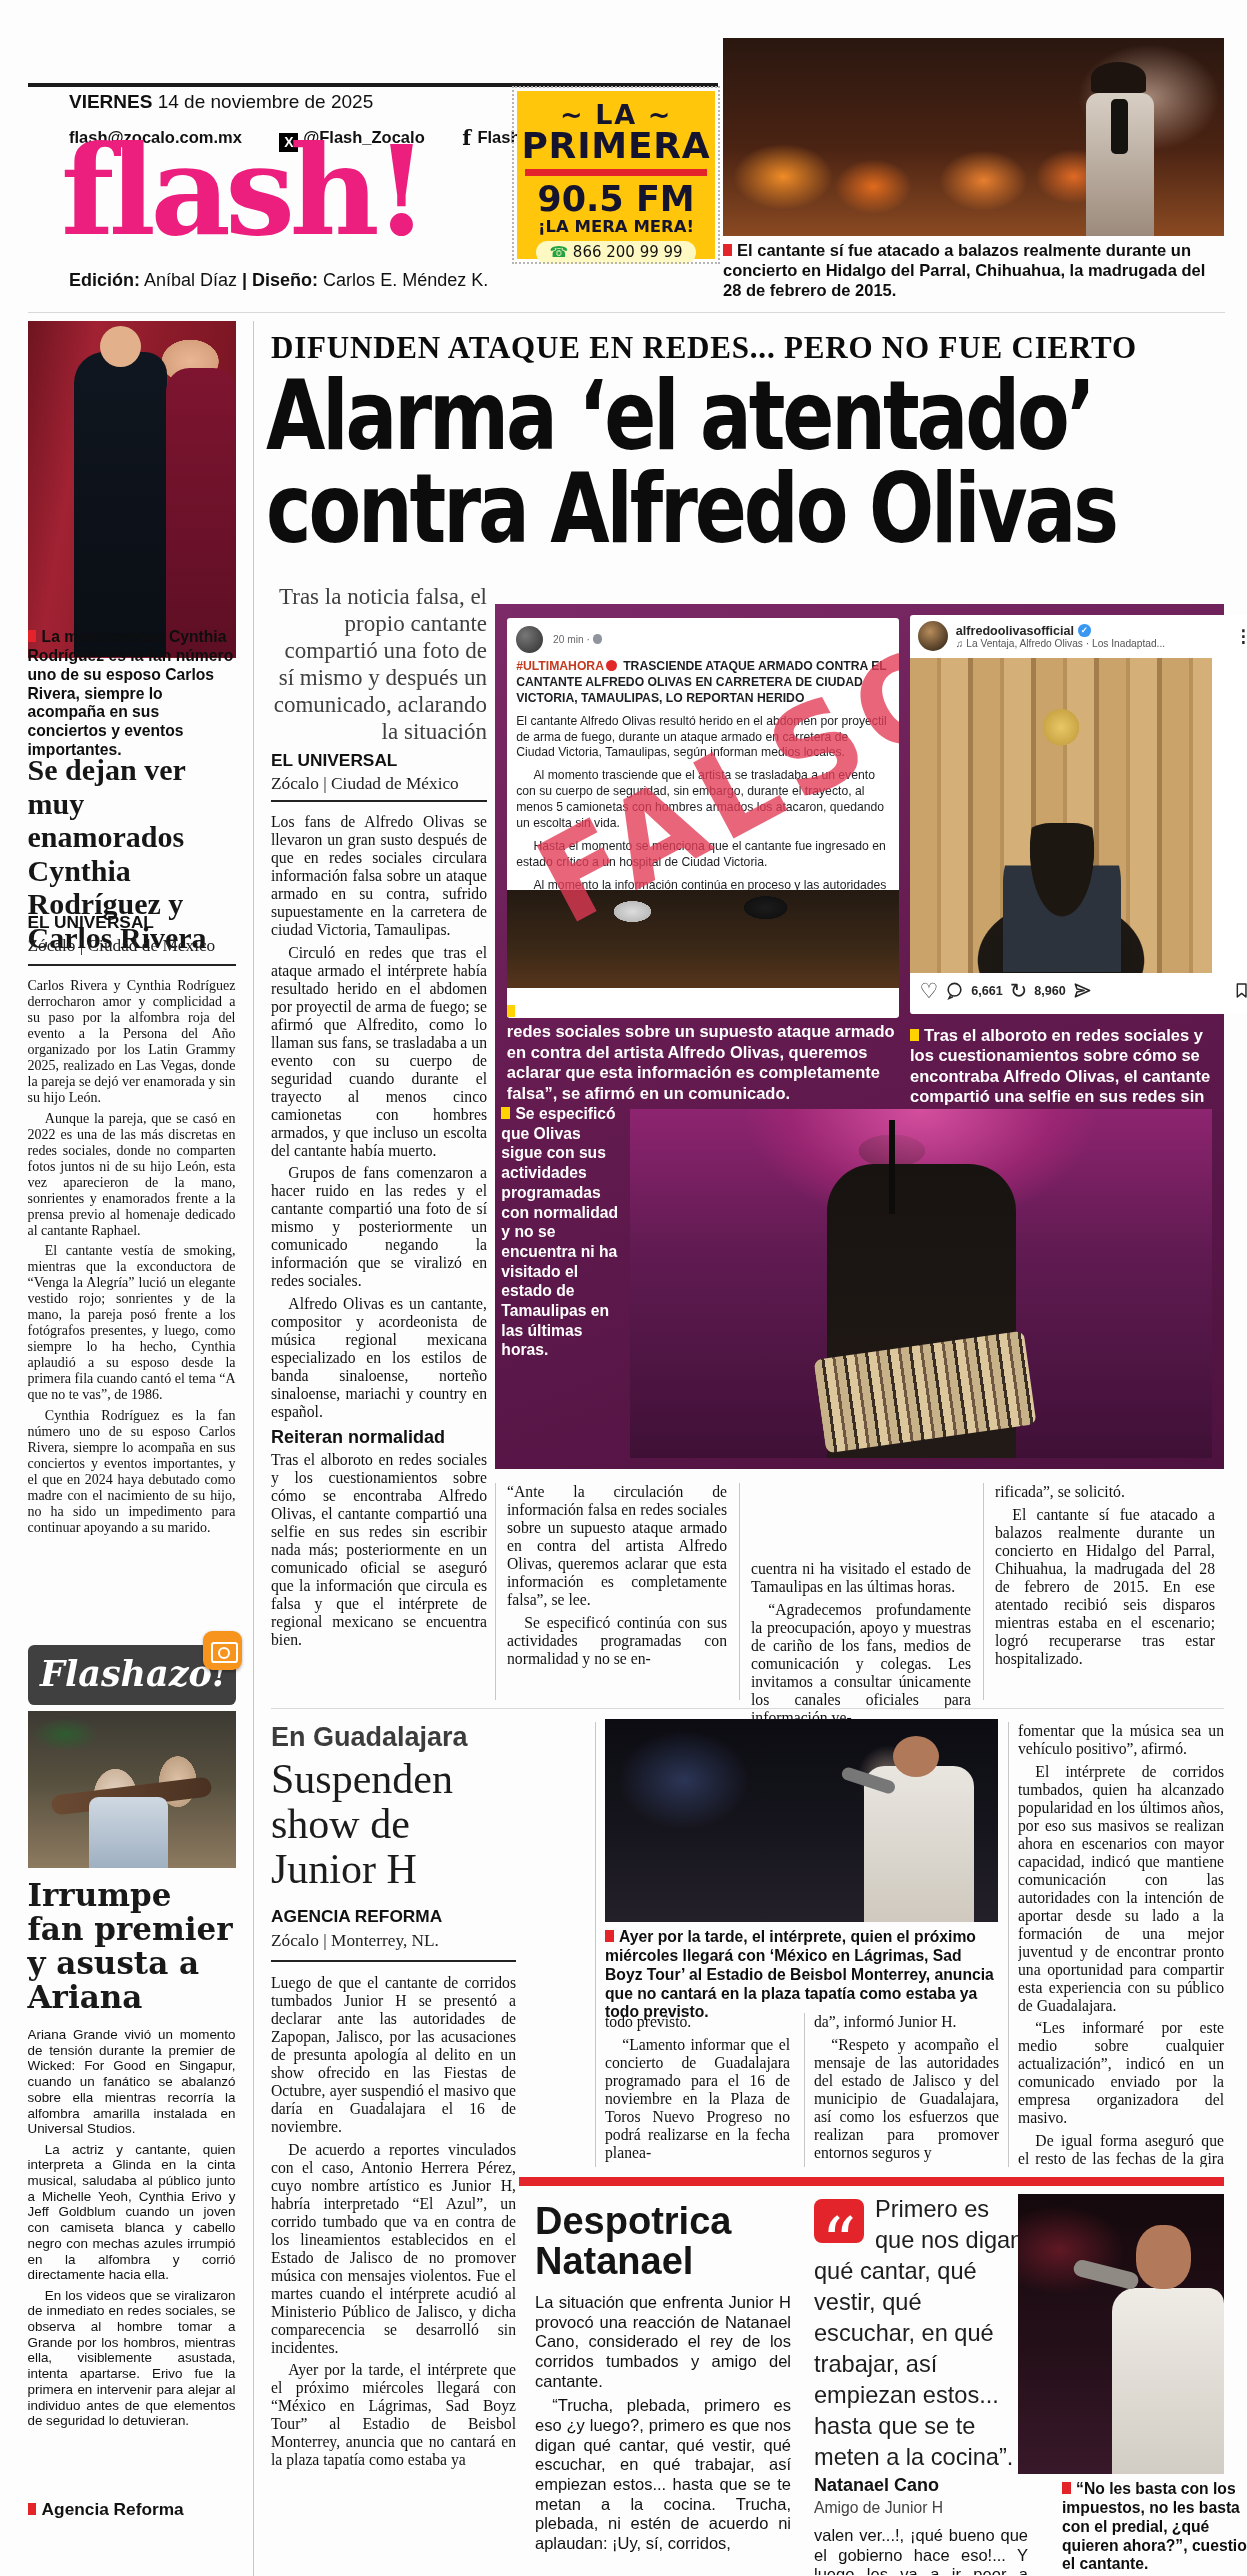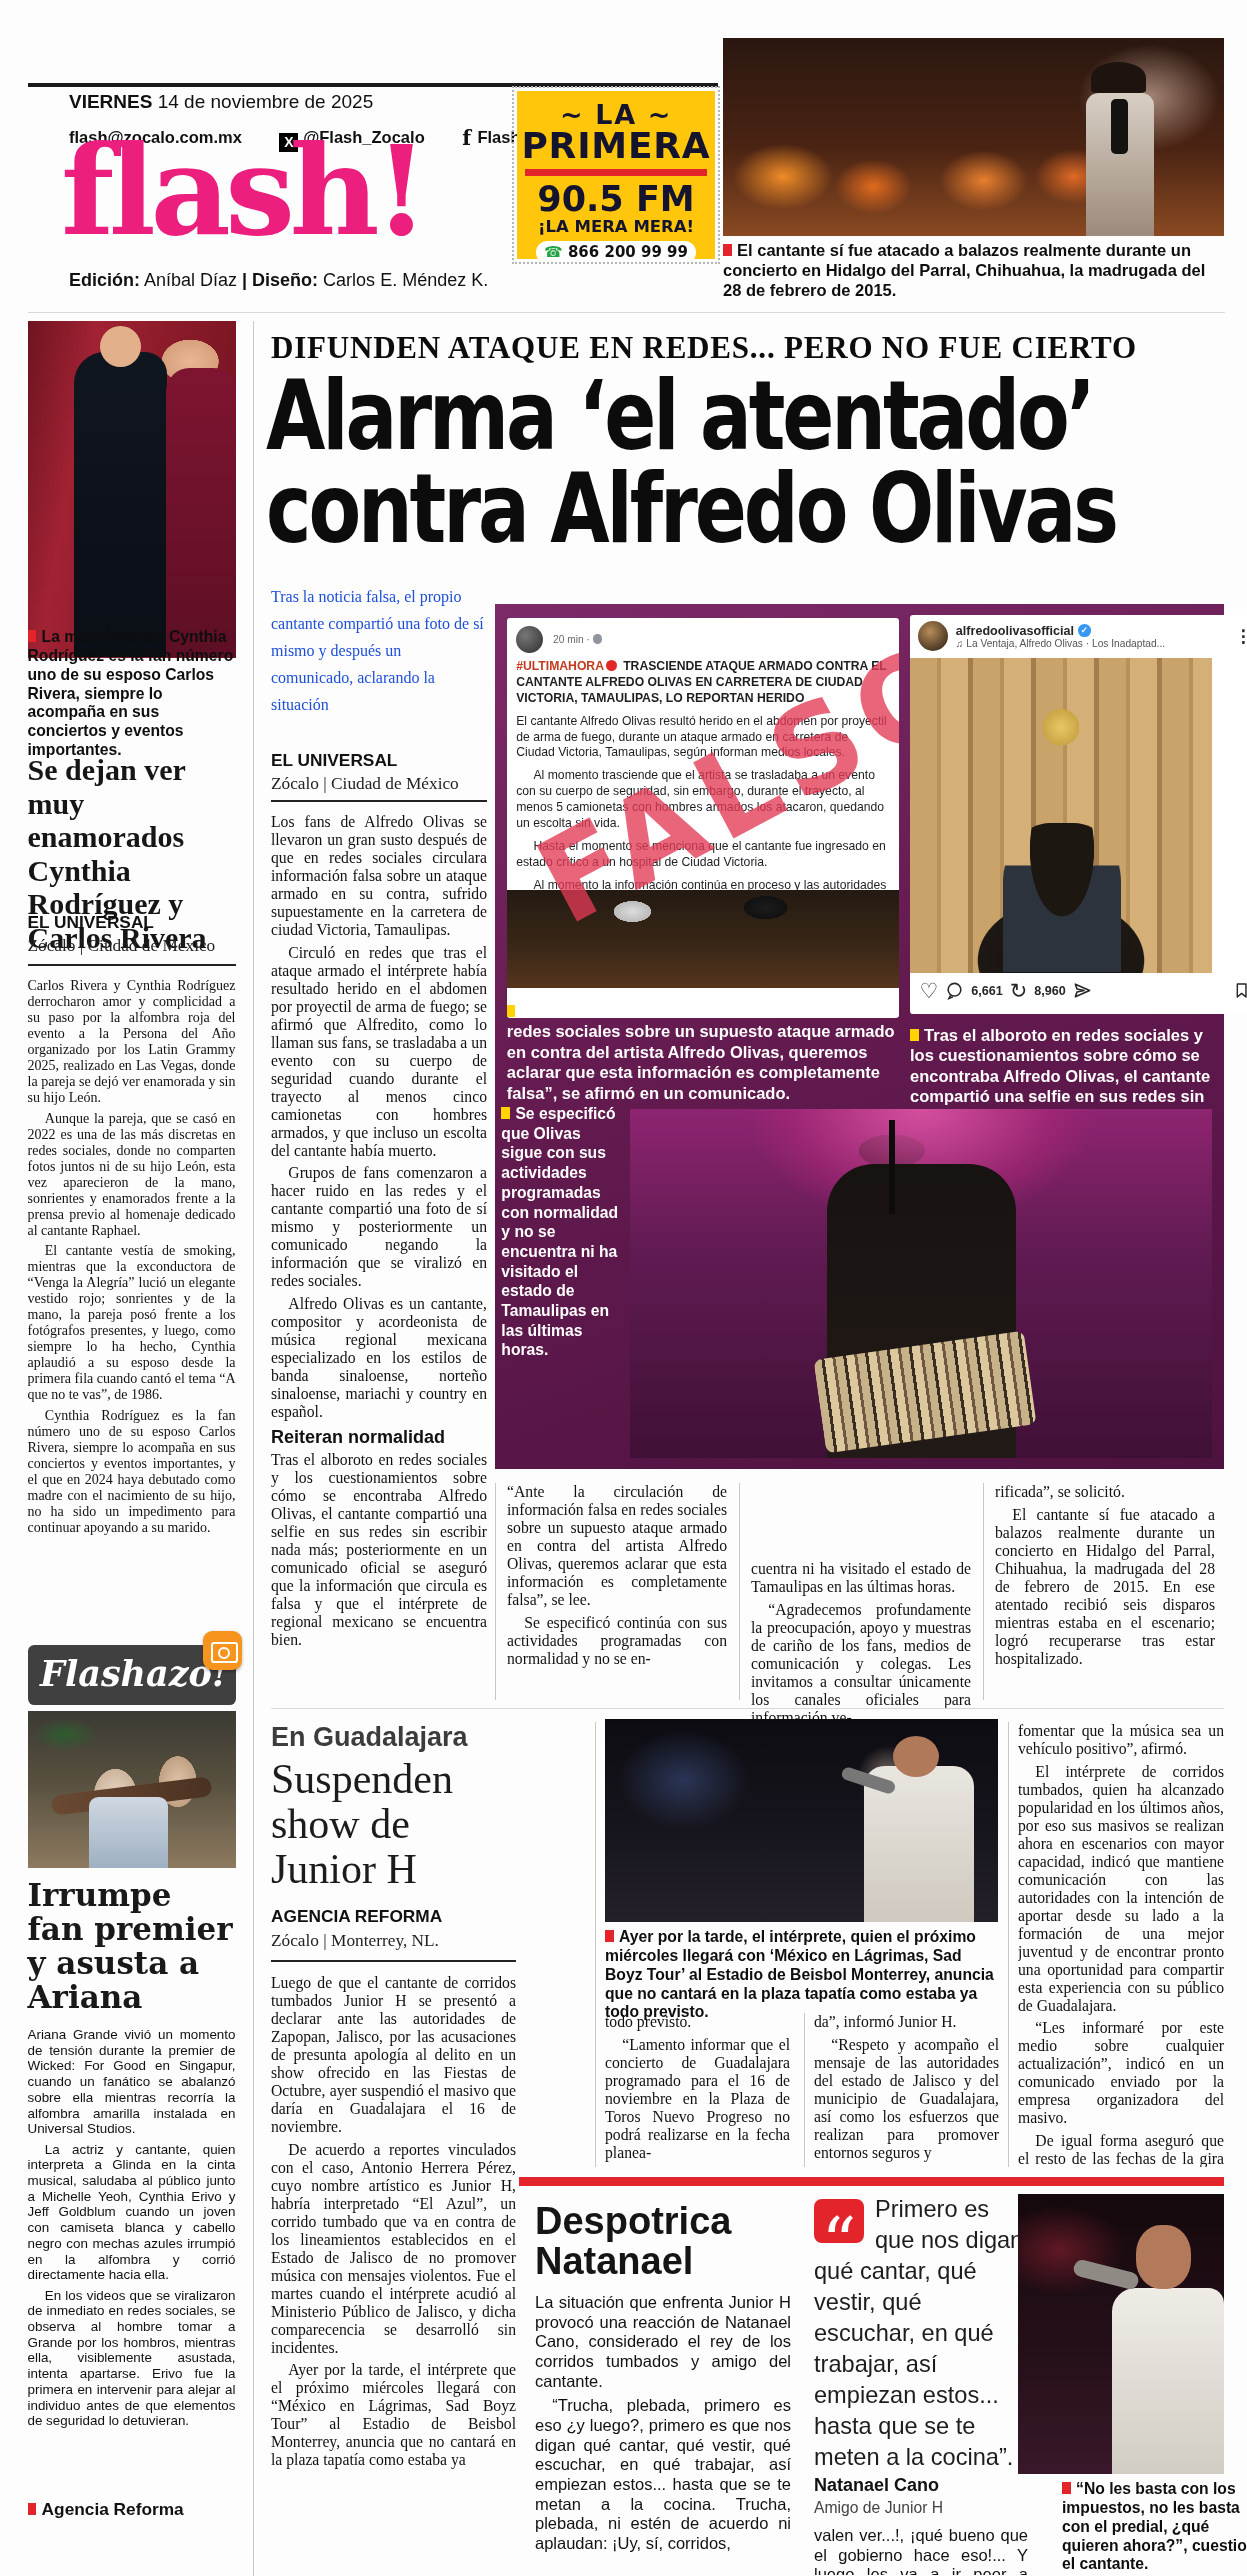--- a/index.html
+++ b/index.html
@@ -20,21 +20,21 @@
   .byline{font-family:"Liberation Sans",sans-serif;font-weight:700;font-size:17.3px;color:#111;}
   .dateline{font-size:17.3px;color:#222;}
   .logo{font-family:"DejaVu Serif",serif;font-weight:bold;font-size:124px;line-height:.95;
         letter-spacing:-5.5px;color:#ec1e7e;}
   .mainhead{font-family:"DejaVu Sans",sans-serif;font-weight:bold;font-size:96px;line-height:.97;
         letter-spacing:-3.9px;color:#0c0c0c;transform:scaleX(.80);transform-origin:0 0;white-space:nowrap;}
   .kicker{font-family:"Liberation Serif",serif;font-weight:700;font-size:31px;letter-spacing:0.8px;color:#0c0c0c;}
   .headserif{font-family:"Liberation Serif",serif;font-weight:700;font-size:30px;line-height:1.12;color:#161616;}
   .headlight{font-family:"Liberation Serif",serif;font-weight:400;font-size:42px;line-height:1.07;color:#1c1c1c;}
   .slab{font-family:"DejaVu Serif",serif;font-weight:bold;font-size:31px;line-height:1.1;color:#191919;}
-  .deck{font-size:16px;line-height:27px;color:#1d4ed8;}
+  .deck{font-size:23px;line-height:27px;color:#404040;text-align:right;}
   .body-serif{font-size:15.7px;line-height:18px;}
   .subhead{font-family:"Liberation Sans",sans-serif;font-weight:700;font-size:18px;margin:6.3px 0 3.1px;text-indent:0;}
   .adbox{background:#ffc60b;outline:2.4px dotted #b5b5b5;outline-offset:3.9px;text-align:center;
          font-family:"DejaVu Sans",sans-serif;color:#15142e;}
   .fbpost{background:#fff;border-radius:3.1px;overflow:hidden;font-family:"Liberation Sans",sans-serif;color:#1c1e21;}
   .fbtext{font-size:12.2px;line-height:1.3;}
   .fbtext p{margin:0 0 7px 0;}
   .igpost{background:#fff;border-radius:3.1px;overflow:hidden;font-family:"Liberation Sans",sans-serif;color:#262626;}
   .stamp{font-family:"DejaVu Sans",sans-serif;font-weight:bold;font-size:118px;letter-spacing:9.4px;
          color:rgba(226,58,85,.78);transform:rotate(-28deg);transform-origin:center;}
@@ -77,21 +77,21 @@
   <div class="abs sans" style="left:69px;top:270px;font-size:18px;">
     <span style="font-weight:700;">Edición:</span><span> Aníbal Díaz </span><span style="font-weight:700;">| Diseño:</span><span> Carlos E. Méndez K.</span>
   </div>
 
   <div class="abs adbox" style="left:517px;top:91px;width:198px;height:168px;">
     <div style="font-size:27px;font-weight:bold;margin-top:7.9px;letter-spacing:1.6px;">~ <span>LA</span> ~</div>
     <div style="font-size:36px;font-weight:bold;letter-spacing:0.8px;margin-top:-4.7px;">PRIMERA</div>
     <div style="height:6.3px;background:#e3242b;margin:3.1px 7.9px;"></div>
     <div style="font-size:35px;font-weight:bold;">90.5 FM</div>
     <div style="font-size:16.5px;font-weight:bold;margin-top:-1.6px;">¡LA MERA MERA!</div>
-    <div style="margin:4.7px auto 0;width:160px;height:23.6px;background:#ffffff;border-radius:11.8px;font-size:15px;font-weight:bold;line-height:23.6px;color:#111;">
+    <div style="margin:4.7px auto 0;width:160px;height:23.6px;background:#fef9c3;border-radius:11.8px;font-size:15px;font-weight:normal;line-height:23.6px;color:#111;">
       <span style="color:#25a244;">☎</span>
       <span>866 200 99 99</span>
     </div>
   </div>
 
   <div class="abs photo" style="left:723px;top:38px;width:501px;height:198px;background:
       radial-gradient(71px 47px at 12% 70%,rgba(255,150,40,.9),transparent 70%),
       radial-gradient(55px 39px at 30% 75%,rgba(255,120,30,.8),transparent 70%),
       radial-gradient(63px 43px at 52% 72%,rgba(255,140,50,.85),transparent 70%),
       radial-gradient(55px 39px at 70% 70%,rgba(255,120,40,.8),transparent 70%),

